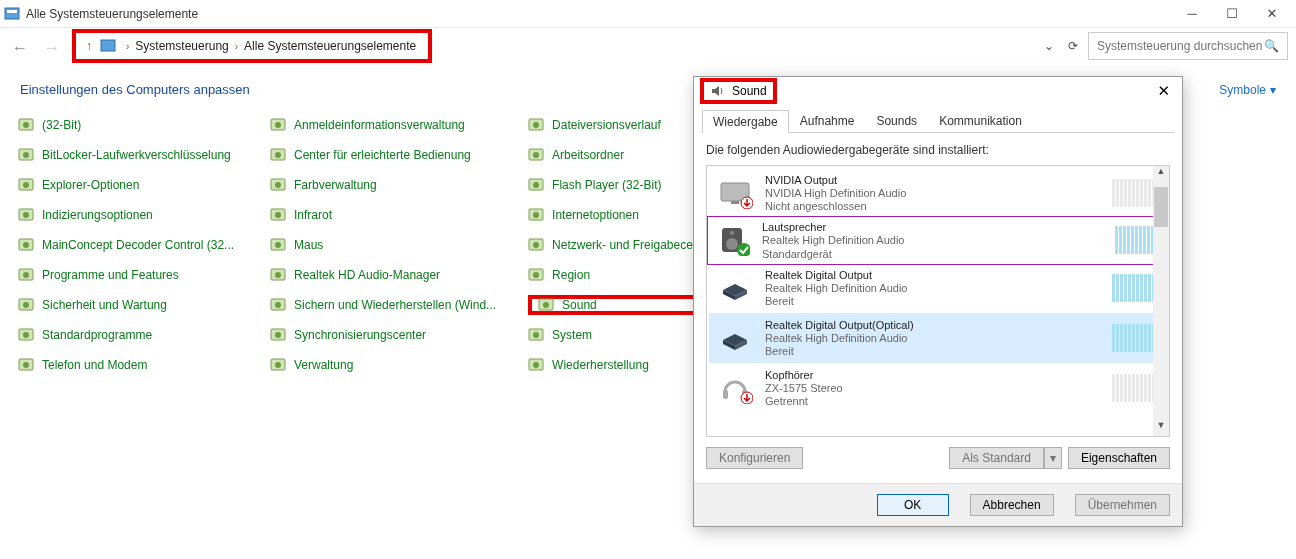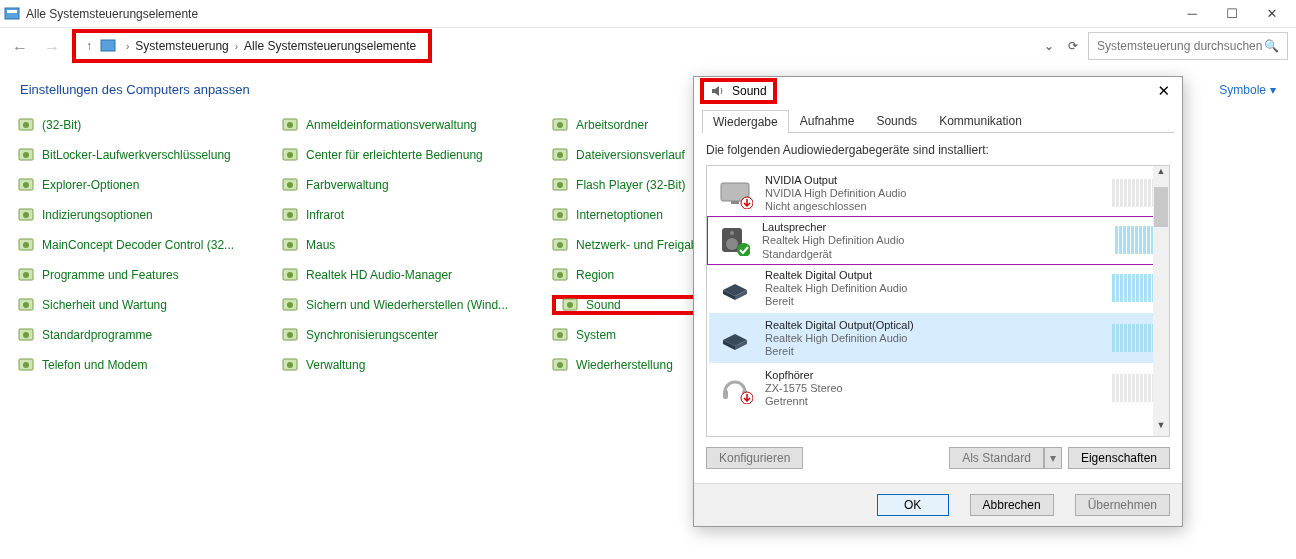--- a/index.html
+++ b/index.html
@@ -26,21 +26,21 @@
 .searchbox { width: 200px; border:1px solid #ccc; height:28px; padding:0 8px; display:flex; align-items:center; color:#999; }
 .searchbox input { border:0; outline:0; flex:1; font-size:12px; color:#555; background:transparent; }
 .searchicon { color:#555; }
 
 
 .pageheader { display:flex; align-items:center; justify-content:space-between; padding: 18px 20px 8px 20px; }
 .pageheader h1 { font-size: 13px; font-weight: 400; color: #1a4aa0; }
 .viewtoggle { color: #1a6fcf; font-size: 12px; display:flex; align-items:center; gap:4px; cursor:pointer; }
 
 
-.cp-grid { display:flex; padding: 10px 18px; gap: 44px; }
+.cp-grid { display:flex; padding: 10px 18px; gap: 32px; }
 .cp-col { display:flex; flex-direction:column; gap: 10px; min-width: 220px; }
 .cp-item { display:flex; align-items:center; gap:8px; color:#0a7a1a; cursor:pointer; height:20px; }
 .cp-item.highlight { border:4px solid #e80000; padding:2px 6px; color:#0a7a1a; }
 .cp-icon { width:16px; height:16px; display:inline-flex; align-items:center; justify-content:center; font-size:14px; }
 
 
 .dialog { position:absolute; left:693px; top:76px; width:490px; border:1px solid #999; background:#fff; box-shadow: 2px 4px 16px rgba(0,0,0,0.25); }
 .dlg-title { height:28px; display:flex; align-items:center; padding:0 6px; }
 .dlg-title .soundtitle { border:4px solid #e80000; display:flex; align-items:center; padding:0 6px; height:26px; gap:6px; }
 .dlg-close { margin-left:auto; font-size:15px; cursor:pointer; padding:0 6px; }
@@ -297,30 +297,30 @@
       </div>
     </div>
   <div class="cp-col" id="col3">
       <div class="cp-item">
         <span class="cp-icon">
           <svg width="16" height="16">
             <rect x="1" y="2" width="14" height="11" rx="1" fill="#cfe5b7" stroke="#7aa04a"></rect>
             <circle cx="8" cy="8" r="3" fill="#6f9c3d"></circle>
           </svg>
         </span>
+        <span>Dateiversionsverlauf</span>
+      </div>
+      <div class="cp-item">
+        <span class="cp-icon">
+          <svg width="16" height="16">
+            <rect x="1" y="2" width="14" height="11" rx="1" fill="#cfe5b7" stroke="#7aa04a"></rect>
+            <circle cx="8" cy="8" r="3" fill="#6f9c3d"></circle>
+          </svg>
+        </span>
         <span>Arbeitsordner</span>
-      </div>
-      <div class="cp-item">
-        <span class="cp-icon">
-          <svg width="16" height="16">
-            <rect x="1" y="2" width="14" height="11" rx="1" fill="#cfe5b7" stroke="#7aa04a"></rect>
-            <circle cx="8" cy="8" r="3" fill="#6f9c3d"></circle>
-          </svg>
-        </span>
-        <span>Dateiversionsverlauf</span>
       </div>
       <div class="cp-item">
         <span class="cp-icon">
           <svg width="16" height="16">
             <rect x="1" y="2" width="14" height="11" rx="1" fill="#cfe5b7" stroke="#7aa04a"></rect>
             <circle cx="8" cy="8" r="3" fill="#6f9c3d"></circle>
           </svg>
         </span>
         <span>Flash Player (32-Bit)</span>
       </div>

